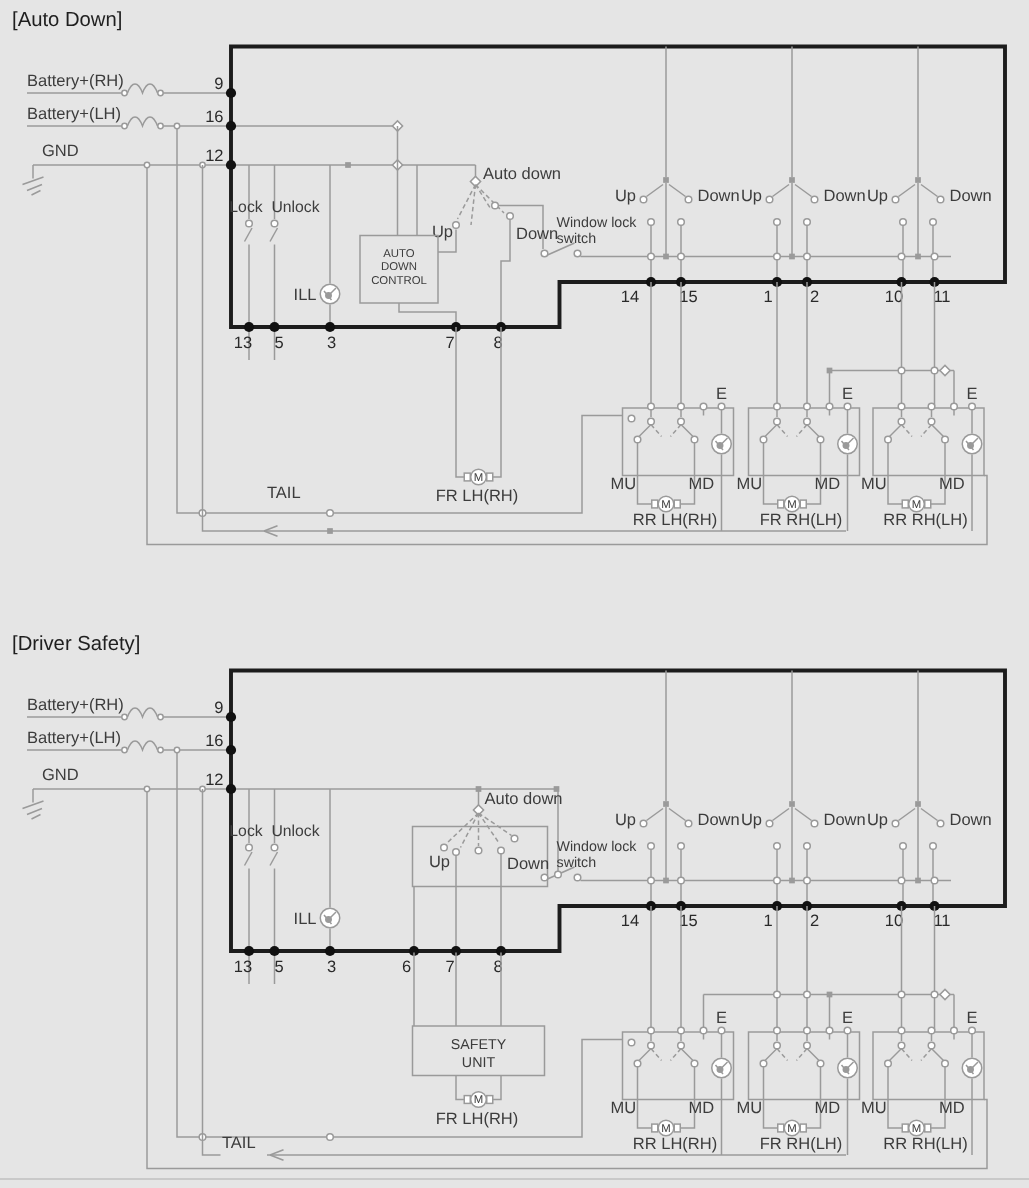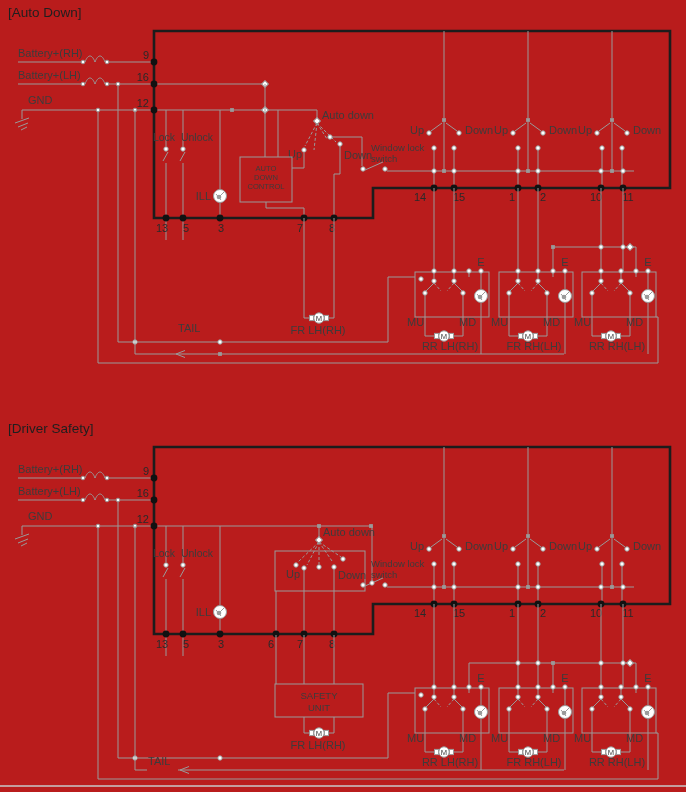--- a/index.html
+++ b/index.html
@@ -1,16 +1,16 @@
 <!DOCTYPE html>
 <html><head>
 <meta charset="utf-8">
 <style>
   html,body{margin:0;padding:0;background:#ffffff;}
-  .page{width:686px;height:792px;position:relative;background:#b91c1c;overflow:hidden;}
+  .page{width:686px;height:792px;position:relative;background:#e5e5e5;overflow:hidden;}
   svg{display:block;}
   text{font-family:"Liberation Sans","DejaVu Sans",sans-serif;fill:#3c3c3c;}
   .t13{font-size:13.5px;fill:#1f1f1f;}
   .t11{font-size:11px;}
   .t10{font-size:10.5px;}
   .t9{font-size:9.5px;}
   .t8{font-size:7.6px;}
   .pin{font-size:11px;fill:#2a2a2a;}
 </style>
 </head>

